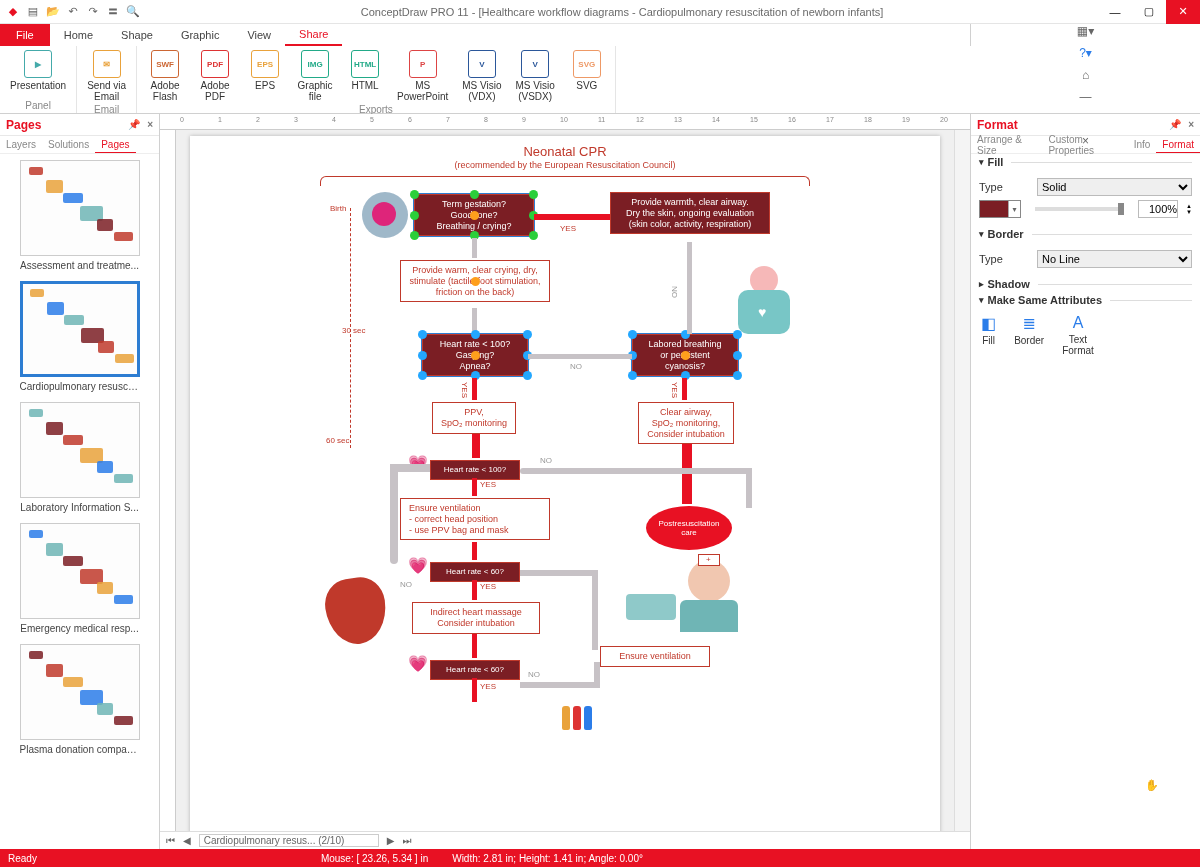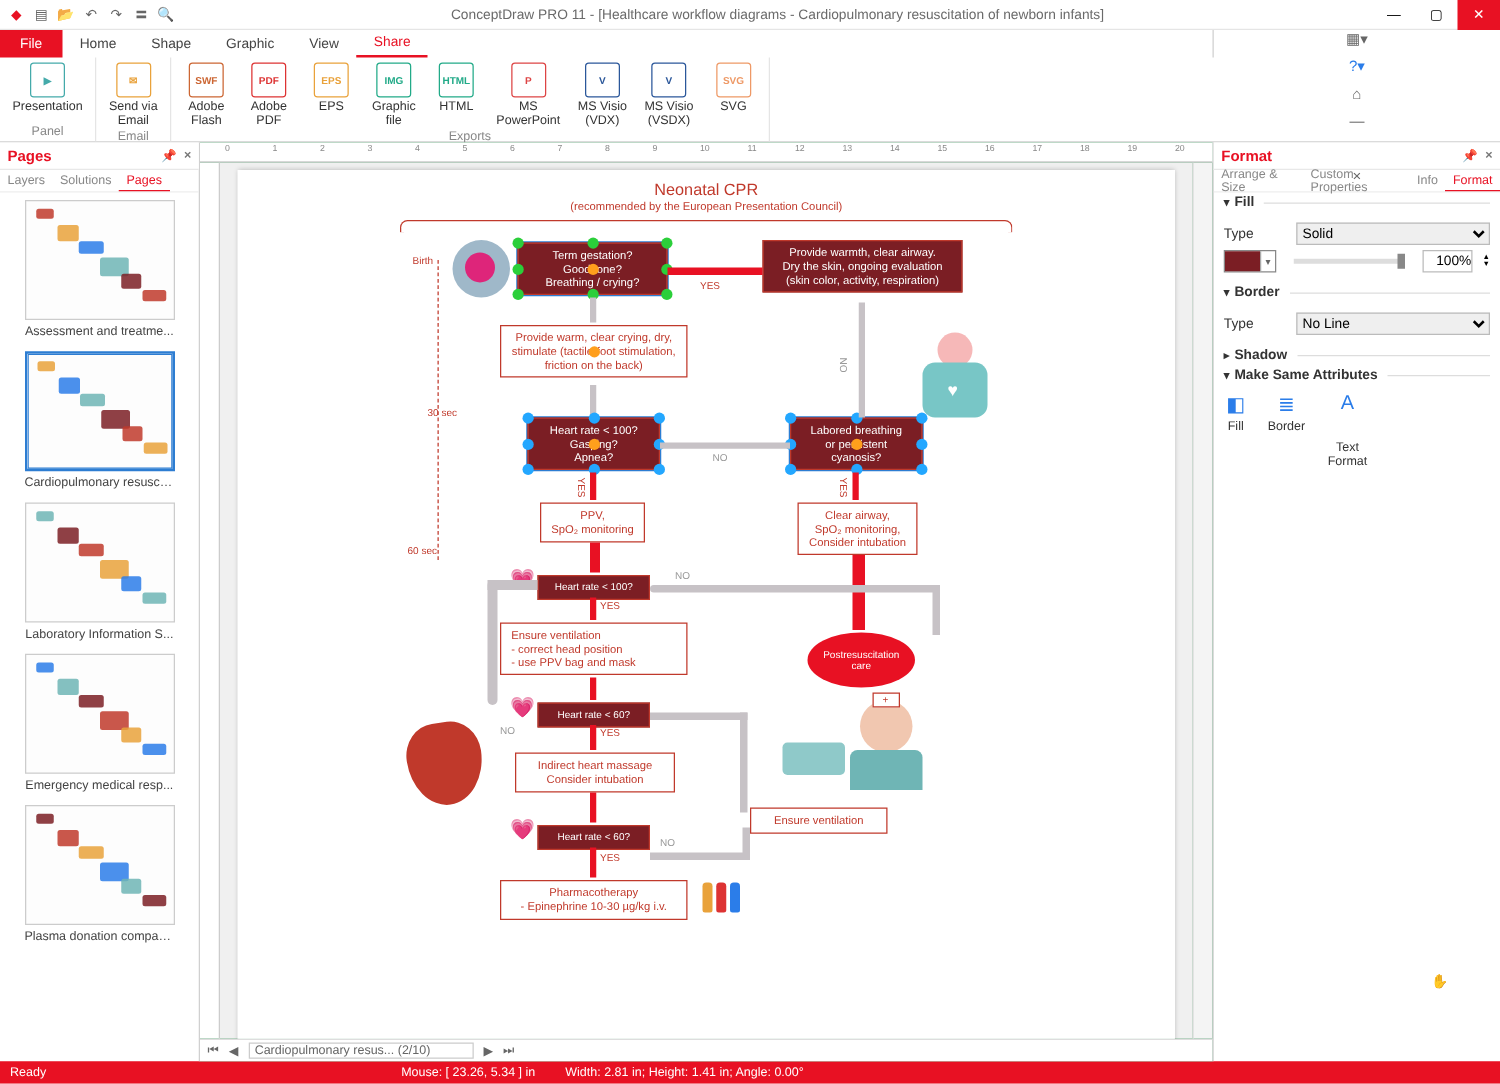--- a/index.html
+++ b/index.html
@@ -37,21 +37,21 @@
 .panelhdr .tools { margin-left:auto; color:#777; font-size:10px; display:flex; gap:6px;}
 .subtabs { height:18px; display:flex; font-size:10px; color:#888; border-bottom:1px solid #eee;}
 .subtabs div { padding:0 6px; display:flex; align-items:center;}
 .subtabs .on { color:#e81123; border-bottom:1px solid #e81123;}
 .thumbs { flex:1; overflow:hidden; padding:6px; }
 .thumb { margin-bottom:10px; }
 .thumb .img { width:120px; height:96px; border:1px solid #ccc; margin:0 auto; background:#fdfdfd; position:relative; }
 .thumb.sel .img { border:2px solid #2d7dd2; box-shadow:0 0 0 1px #2d7dd2 inset; }
 .thumb .cap { font-size:10px; color:#444; text-align:center; margin-top:4px; overflow:hidden; text-overflow:ellipsis; white-space:nowrap; width:120px; margin-left:auto; margin-right:auto;}
 
-.center { flex:1; display:flex; flex-direction:column; background:#15803d;justify-content:flex-end; }
+.center { flex:1; display:flex; flex-direction:column; background:#7f1d1d;justify-content:flex-end; }
 .rulerh { height:16px; background:#fff; border-bottom:1px solid #ccc; font-size:7px; color:#888; position:relative; overflow:hidden;}
 .rulerh span { position:absolute; top:2px; }
 .canvaswrap { flex:1; display:flex; overflow:hidden;}
 .rulerv { width:16px; background:#fff; border-right:1px solid #ccc;}
 .scrollv { width:16px; background:#f4f4f4; border-left:1px solid #ddd;}
 .canvas { flex:1; background:#f0f0f0; display:flex; justify-content:center; padding:6px 0; overflow:hidden;}
 .page { width:750px; height:700px; background:#fff; box-shadow:0 0 4px rgba(0,0,0,.25); position:relative; font-size:9px; color:#c0392b; }
 
 .right { width: 230px; border-left:1px solid #d0d0d0; display:flex; flex-direction:column; font-size:11px;}
 .right .subtabs div { font-size:10px;}
@@ -294,21 +294,21 @@
         <span style="left: 666px;">17</span>
         <span style="left: 704px;">18</span>
         <span style="left: 742px;">19</span>
         <span style="left: 780px;">20</span>
       </div>
     <div class="canvaswrap">
       <div class="rulerv"></div>
       <div class="canvas">
         <div class="page" id="page">
           <div style="position:absolute;left:0;right:0;top:8px;text-align:center;color:#c0392b;font-size:13px;">Neonatal CPR</div>
-          <div style="position:absolute;left:0;right:0;top:24px;text-align:center;color:#c0392b;font-size:9px;">(recommended by the European Presentation Council)</div>
+          <div style="position:absolute;left:0;right:0;top:24px;text-align:center;color:#c0392b;font-size:9px;">(recommended by the European Resuscitation Council)</div>
           <div class="bracket" style="left:130px; right:130px; top:40px;"></div>
 
           <div class="lbl-sm" style="left:140px; top:68px;">Birth</div>
           <div class="lbl-sm" style="left:152px; top:190px;">30 sec</div>
           <div class="lbl-sm" style="left:136px; top:300px;">60 sec</div>
           <div style="position:absolute; left:160px; top:72px; width:0; height:240px; border-left:1px dashed #c0392b;"></div>
 
           <div class="node dark sel" style="left:224px; top:58px; width:120px;"><span style="white-space:pre-line;">Term gestation?
 Good tone?
 Breathing / crying?</span>
@@ -428,22 +428,20 @@
           <div class="arrowg" style="left:330px; top:546px; width:80px; height:6px;"></div>
           <div class="arrowg" style="left:404px; top:526px; width:6px; height:26px;"></div>
 
           <div class="arrow" style="left:282px; top:498px; width:5px; height:24px;"></div>
           <div class="node dark" style="left:240px; top:524px; width:90px; font-size:8px;"><span>Heart rate &lt; 60?</span></div>
           <div style="position:absolute;left:218px;top:518px;font-size:16px;color:#e06;">💗</div>
           <div class="lbl-gray" style="left:338px; top:534px;">NO</div>
 
           <div class="arrow" style="left:282px; top:542px; width:5px; height:24px;"></div>
           <div class="lbl-sm" style="left:290px; top:546px;">YES</div>
-          <div class="node" style="left:210px; top:568px; width:150px;"><span style="white-space:pre-line;">Pharmacotherapy
-- Epinephrine 10-30 µg/kg i.v.</span></div>
 
           <div style="position:absolute; left:372px; top:570px; display:flex; gap:3px;">
             <div style="width:8px;height:24px;background:#e9a23b;border-radius:3px 3px 2px 2px;"></div>
             <div style="width:8px;height:24px;background:#d33;border-radius:3px 3px 2px 2px;"></div>
             <div style="width:8px;height:24px;background:#2b7de9;border-radius:3px 3px 2px 2px;"></div>
           </div>
         </div>
       </div>
       <div class="scrollv"></div>
     </div>
@@ -521,21 +519,21 @@
         <div class="it">
           <div class="ico" style="color:#2b7de9;">◧</div>
           <div style="white-space:pre;text-align:center;">Fill</div>
         </div>
         <div class="it">
           <div class="ico" style="color:#2b7de9;">≣</div>
           <div style="white-space:pre;text-align:center;">Border</div>
         </div>
         <div class="it">
           <div class="ico" style="color:#2b7de9;">A</div>
-          <div style="white-space:pre;text-align:center;margin-top:19px;">Text
+          <div style="white-space:pre;text-align:center;">Text
 Format</div>
         </div>
       </div>
   </div>
 </div>
 
 <div class="statusbar">
   <div class="seg">Ready</div>
   <div class="seg" style="margin-left:260px;">Mouse: [ 23.26, 5.34 ] in</div>
   <div class="seg">Width: 2.81 in;  Height: 1.41 in;  Angle: 0.00°</div>

